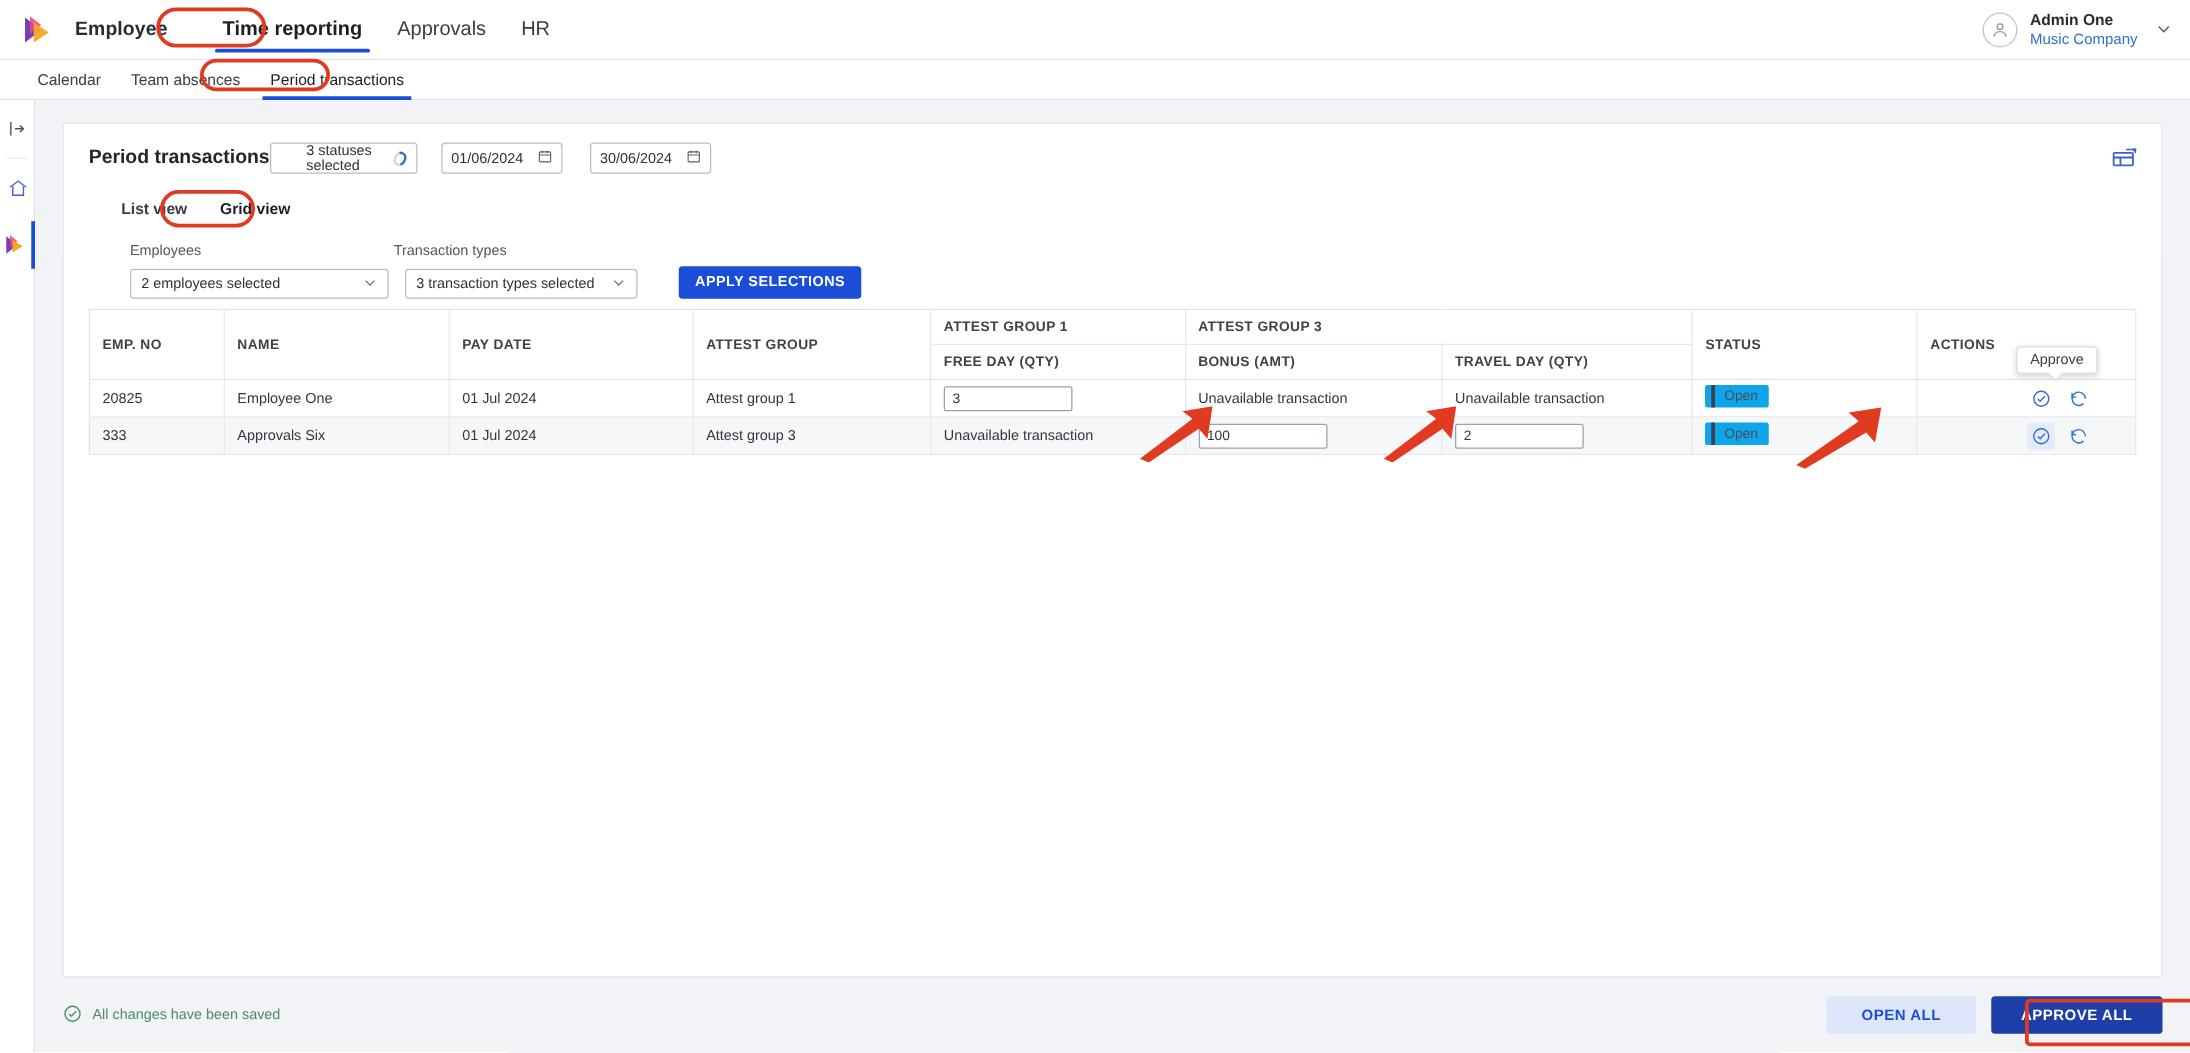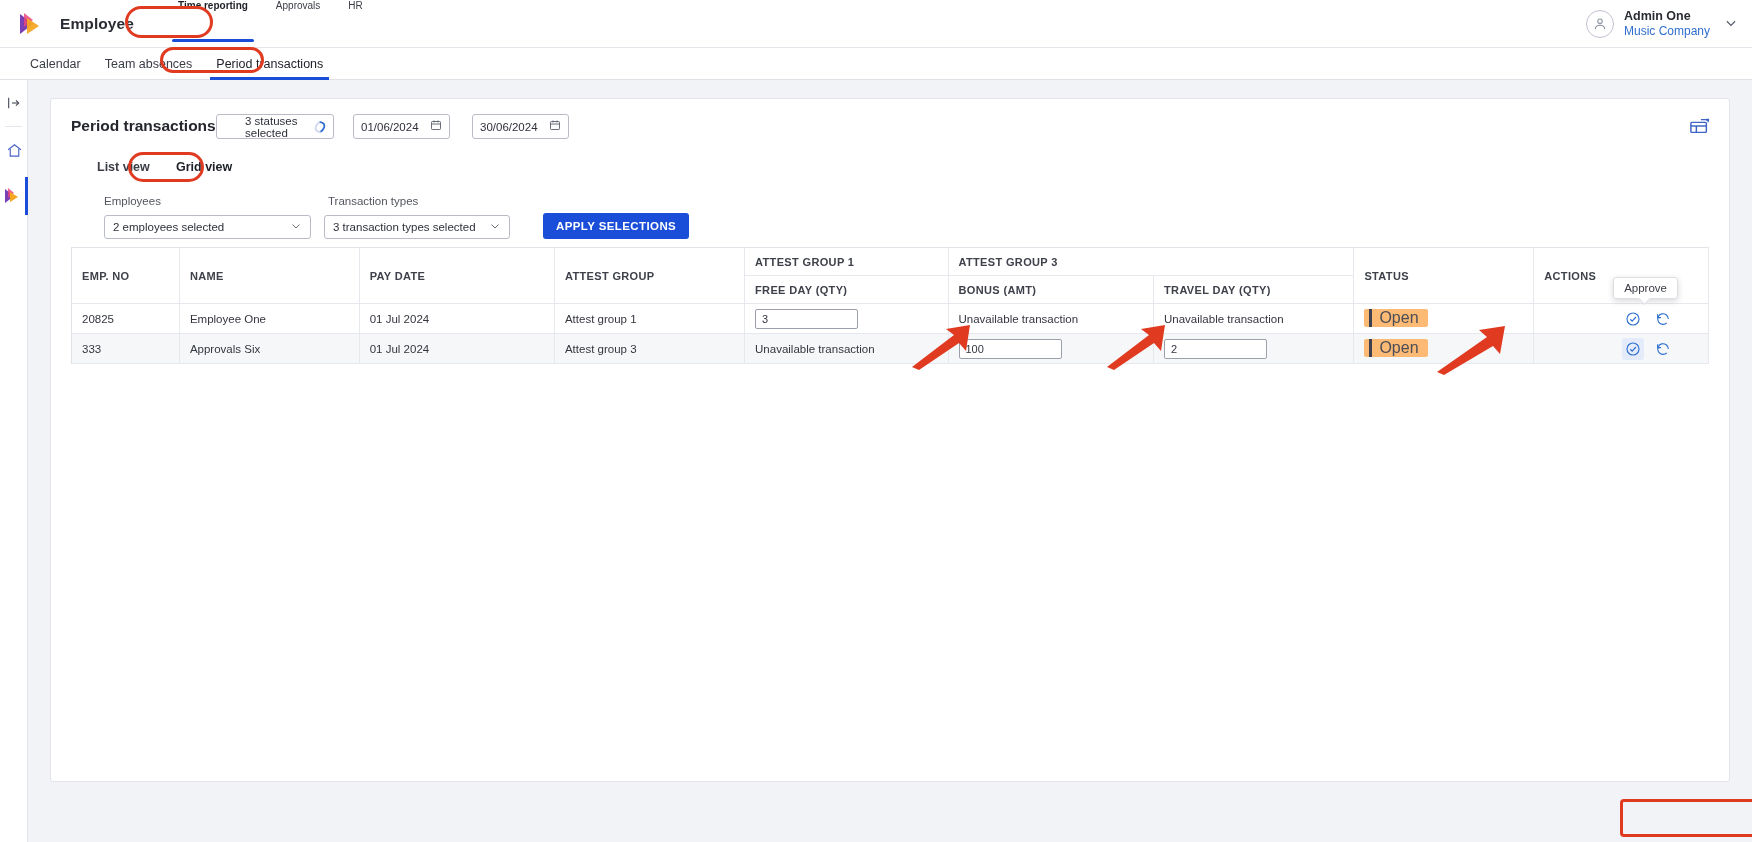--- a/index.html
+++ b/index.html
@@ -40,22 +40,22 @@
     border-top: 7px solid transparent;
     border-bottom: 7px solid transparent;
     opacity: .85;
   }
   .brand-name {
     margin-left: 14px; font-size: 15.5px; font-weight: bold; color: #2a2c33;
     letter-spacing: .1px;
   }
   .topnav { display: flex; align-items: center; margin-left: 30px; height: 48px; }
   .topnav-item {
-    position: relative; font-size: 10px; color: #3a3d45;
-    padding: 0 14px; height: 48px; display: flex; 
+    position: relative; font-size: 16px; color: #3a3d45;
+    padding: 0 14px; height: 48px; display: flex; align-items: center;
     cursor: pointer; white-space: nowrap;
   }
   .topnav-item.active { font-weight: bold; color: #1d1f26; }
   .topnav-item.active::after {
     content: ""; position: absolute; left: 8px; right: 8px; bottom: 6px;
     height: 3px; background: #1a4ed8; border-radius: 2px;
   }
   .userbox {
     position: absolute; right: 14px; top: 0; height: 48px;
     display: flex; align-items: center; gap: 10px; cursor: pointer;
@@ -165,21 +165,21 @@
     padding: 5px 12px; cursor: pointer; border-radius: 3px;
   }
   .viewtab.active { font-weight: bold; color: #1d1f26; }
   #tab-list { left: 34px; font-weight: bold; }
   #tab-grid { left: 113px; }
 
   
   .filters { position: relative; height: 58px; }
   .flabel { position: absolute; font-size: 11.5px; color: #53565f; top: 6px; }
   #lbl-employees { left: 53px; }
-  #lbl-types { left: 277px; }
+  #lbl-types { left: 264px; }
   .selectbox {
     position: absolute; top: 26px; height: 24px;
     border: 1px solid #b9bcc6; border-radius: 3px; background: #fff;
     display: flex; align-items: center; padding: 0 8px; cursor: pointer;
   }
   .selectbox span { font-size: 11.5px; color: #2e313a; }
   .selectbox .cv { margin-left: auto; color: #6a6e7a; font-size: 11px; }
   #sel-employees { left: 53px; width: 207px; }
   #sel-types { left: 273px; width: 186px; }
   .apply-btn {
@@ -209,23 +209,23 @@
   table.grid th.tall { height: 56px; }
   table.grid td { font-size: 11.5px; color: #33363e; height: 30px; }
   tr.row-alt td { background: #f6f7f9; }
   td.muted { color: #9a9da6; }
   .cellinput {
     width: 103px; height: 20px; border: 1px solid #9ba0ab; border-radius: 2px;
     background: #fff; font-size: 11px; color: #33363e; padding: 0 6px;
     font-family: "Liberation Sans", sans-serif;
   }
   .badge {
-    display: inline-flex; align-items: center; background: #fdba74;
+    display: inline-flex; align-items: center; background: #0ea5e9;
     height: 18px; padding: 0 9px 0 5px; border-radius: 2px;
-    font-size: 16px; color: #4a4d57; position: relative;
+    font-size: 11px; color: #4a4d57; position: relative;
   }
   .badge::before {
     content: ""; width: 3px; height: 18px; background: #3c4050;
     margin-right: 7px;
   }
   .actions-cell { position: relative; }
   .act-icons { display: flex; align-items: center; gap: 8px; justify-content: flex-end; padding-right: 24px; }
   .act-btn { width: 22px; height: 22px; display: flex; align-items: center; justify-content: center;
     border-radius: 3px; cursor: pointer; color: #2f6fd0; }
   .act-btn.hl { background: #e4ecfb; }
@@ -513,20 +513,35 @@
                   </svg>
                 </div>
               </div>
             </td>
           </tr>
         </tbody>
       </table>
     </div>
   </div>
 
+  <div class="footer">
+    <div class="saved-note">
+      <span>
+        <svg width="16" height="16" viewBox="0 0 24 24" fill="none" stroke="#4b8a6a" stroke-width="1.6">
+          <circle cx="12" cy="12" r="9"></circle>
+            <path d="M8 12.4l2.7 2.7L16.4 9"></path>
+        </svg>
+      </span>
+      <span>All changes have been saved</span>
+    </div>
+    <div class="footer-btns">
+      <button class="btn-open">OPEN ALL</button>
+      <button class="btn-approve">APPROVE ALL</button>
+    </div>
+  </div>
 </div>
 
 <div class="anno" style="left:125px; top:6px; width:88px; height:32px;"></div>
 <div class="anno" style="left:160px; top:47px; width:104px; height:26px;"></div>
 <div class="anno" style="left:128px; top:152px; width:76px; height:30px;"></div>
 <div class="anno anno-rect" style="left:1620px; top:799px; width:136px; height:38px;"></div>
 
 <svg class="arrow" style="left:910px; top:325px;" width="70" height="45" viewBox="0 0 70 45">
   <path d="M2 42 L44 10 L36 4 L60 0 L56 26 L49 18 L9 45 Z" fill="#e03a21"></path>
 </svg>

